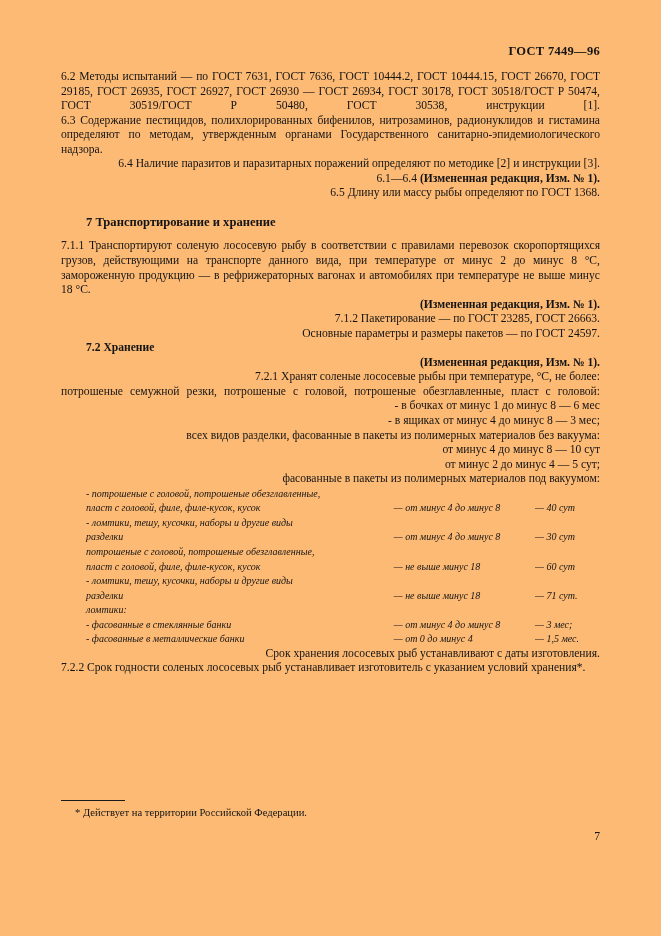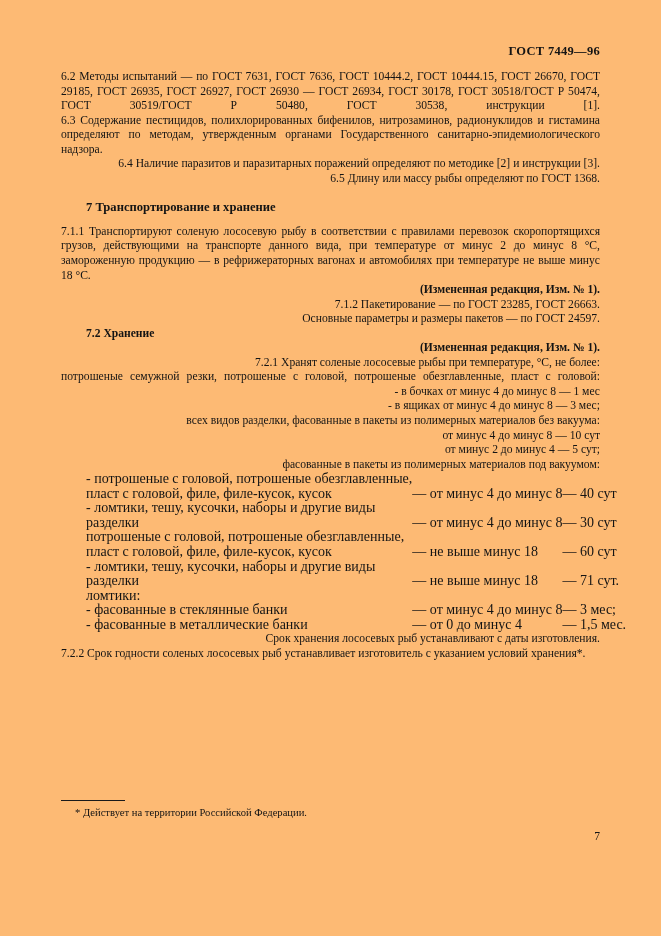--- a/index.html
+++ b/index.html
@@ -65,24 +65,25 @@
     font-size: 11.6px;
     line-height: 14.55px;
     padding-left: 25px;
   }
   .rowtable {
     width: 100%;
     border-collapse: collapse;
   }
   .rowtable td {
     padding: 0;
-    font-size: 14px;
+    font-size: 10px;
     line-height: 14.55px;
     vertical-align: top;
     white-space: nowrap;
+    font-style: italic;
   }
   td.c-label {
     width: 322px;
     padding-left: 25px;
   }
   td.c-temp {
     width: 148px;
   }
   td.c-term {
     width: 69px;
@@ -117,20 +118,21 @@
   <div class="header-gost">ГОСТ 7449—96</div>
 
   <div class="body-area">
 
     <p class="t just-last">6.2  Методы  испытаний — по  ГОСТ  7631,  ГОСТ  7636,  ГОСТ  10444.2,  ГОСТ  10444.15, ГОСТ 26670, ГОСТ 29185, ГОСТ 26935, ГОСТ 26927, ГОСТ 26930 — ГОСТ 26934, ГОСТ 30178, ГОСТ 30518/ГОСТ Р 50474, ГОСТ 30519/ГОСТ Р 50480, ГОСТ 30538, инструкции [1].</p>
 
     <p class="t">6.3  Содержание пестицидов, полихлорированных бифенилов, нитрозаминов, радионуклидов и гистамина определяют по методам, утвержденным органами Государственного санитарно-эпидемиологического надзора.</p>
 
     <p class="t left">6.4  Наличие паразитов и паразитарных поражений определяют по методике [2] и инструкции [3].</p>
 
+    <p class="t left"><span>6.1—6.4 </span><span class="b">(Измененная редакция, Изм. № 1).</span></p>
 
     <p class="t left">6.5  Длину или массу рыбы определяют по ГОСТ 1368.</p>
 
     <div class="sec-head-wrap">
       <p class="sec-head" style="padding-left:0">7  Транспортирование и хранение</p>
     </div>
 
 
     <p class="t">7.1.1  Транспортируют соленую лососевую рыбу в соответствии с правилами перевозок скоропортящихся грузов, действующими на транспорте данного вида, при температуре от минус 2 до минус 8 °С, замороженную продукцию — в рефрижераторных вагонах и автомобилях при температуре не выше минус 18 °С.</p>
 
@@ -141,21 +143,21 @@
     <p class="t left">Основные параметры и размеры пакетов — по ГОСТ 24597.</p>
 
     <p class="sub-head">7.2  Хранение</p>
 
     <p class="t left b" style="padding-left:25px">(Измененная редакция, Изм. № 1).</p>
 
     <p class="t left">7.2.1  Хранят соленые лососевые рыбы при температуре, °С, не более:</p>
 
     <p class="t just-last">потрошеные семужной резки, потрошеные с головой, потрошеные обезглавленные, пласт с головой:</p>
 
-    <p class="t left" style="padding-left:47px">-  в бочках   от минус 4 до минус 8 — 1 мес</p>
+    <p class="t left" style="padding-left:47px">-  в бочках   от минус 1 до минус 8 — 6 мес</p>
     <p class="t left" style="padding-left:47px">-  в ящиках  от минус 4 до минус 8 — 3 мес;</p>
 
     <p class="t left" style="padding-left:25px">всех видов разделки, фасованные в пакеты из полимерных материалов без вакуума:</p>
     <p class="t left" style="padding-left:25px">от минус 4 до минус 8 — 10 сут</p>
     <p class="t left" style="padding-left:25px">от минус 2 до минус 4 — 5 сут;</p>
 
     <p class="t left" style="padding-left:25px">фасованные в пакеты из полимерных материалов под вакуумом:</p>
 
     <table class="rowtable">
       <tbody>

